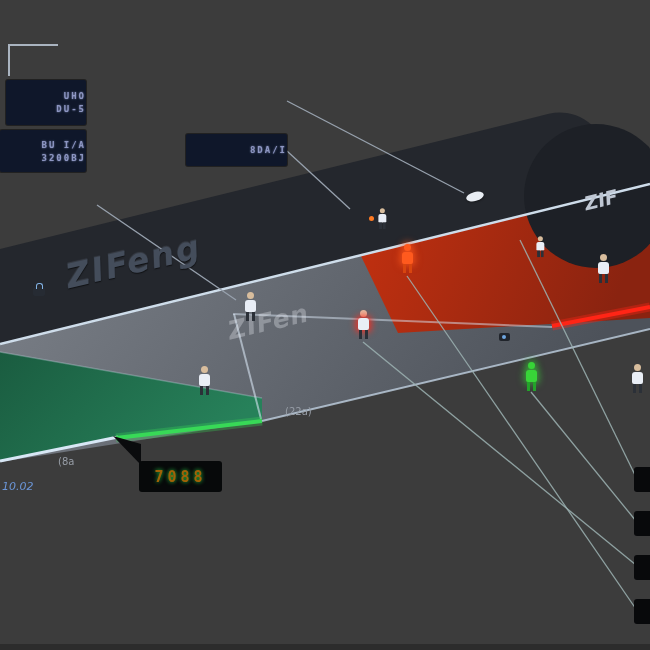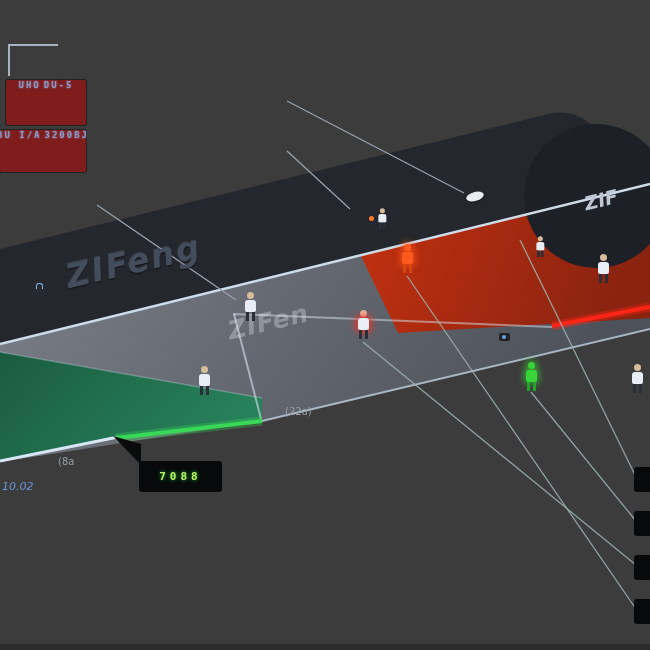--- a/index.html
+++ b/index.html
@@ -10,34 +10,34 @@
   .stage svg{position:absolute;inset:0;z-index:1;}
 
   
   .brand{position:absolute;font-style:italic;font-weight:900;transform-origin:left top;white-space:nowrap;z-index:2;}
   .brand-main{left:62px;top:258px;font-size:33px;letter-spacing:2px;color:#444d5b;
     transform:rotate(-13deg);text-shadow:0 1px 1px rgba(0,0,0,.55),0 -1px 1px rgba(125,135,155,.25);}
   .brand-court{left:225px;top:317px;font-size:25px;letter-spacing:1px;color:rgba(235,240,246,.32);transform:rotate(-13deg);}
   .brand-cap{left:582px;top:193px;font-size:19px;color:#bfc7d3;transform:rotate(-14deg);}
 
   
-  .callout{position:absolute;background:#7f1d1d;border-radius:2px;display:flex;
-    justify-content:center;align-items:flex-start;gap:3px;z-index:4;box-shadow:0 0 0 1px rgba(0,0,0,.45);}
+  .callout{position:absolute;background:#0f172a;border-radius:2px;display:flex;flex-direction:column;
+    justify-content:center;align-items:flex-end;gap:3px;z-index:4;box-shadow:0 0 0 1px rgba(0,0,0,.45);}
   .c-line{font-family:"DejaVu Sans Mono",monospace;font-weight:700;font-size:9px;color:#8d96c2;
     letter-spacing:2px;filter:blur(.4px);text-shadow:0 0 2px rgba(140,150,200,.85);white-space:nowrap;}
   #cb-l1{left:6px;top:80px;width:80px;height:45px;}
   #cb-l2{left:0;top:130px;width:86px;height:42px;}
   #cb-l3{left:0;top:183px;width:97px;height:45px;}
   #cb-m1{left:186px;top:85px;width:101px;height:32px;}
   #cb-m2{left:186px;top:134px;width:101px;height:32px;}
 
   
   #scoreboard{position:absolute;left:139px;top:461px;width:83px;height:31px;background:#07090a;
     border-radius:3px;display:flex;align-items:center;justify-content:center;z-index:4;}
-  .digits{font-family:"DejaVu Sans Mono",monospace;font-weight:700;font-size:11px;color:#bef264;
+  .digits{font-family:"DejaVu Sans Mono",monospace;font-weight:700;font-size:15px;color:#a16207;
     letter-spacing:4px;text-shadow:0 0 4px rgba(43,226,76,.9);}
 
   
   .flabel{position:absolute;font-weight:400;font-size:10px;color:#979da6;z-index:3;filter:blur(.3px);}
   #fl-a{left:285px;top:406px;}
   #fl-b{left:58px;top:456px;}
   #fl-c{left:2px;top:480px;color:#6b96d8;font-style:italic;font-size:11px;text-align:right;}
 
   
   .lock-icon{position:absolute;left:33px;top:287px;width:12px;height:9px;background:#262b33;border-radius:2px;z-index:3;}
@@ -126,20 +126,23 @@
   <div class="brand brand-cap">ZIF</div>
 
   <div class="callout" id="cb-l1">
     <div class="c-line">UHO</div>
     <div class="c-line">DU-5</div>
   </div>
   <div class="callout" id="cb-l2">
     <div class="c-line">BU I/A</div>
     <div class="c-line">3200BJ</div>
   </div>
+  <div class="callout" id="cb-m2">
+    <div class="c-line">8DA/I</div>
+  </div>
 
   <div id="scoreboard">
     <span class="digits">7088</span>
   </div>
 
   <div class="flabel" id="fl-a">(22a)</div>
   <div class="flabel" id="fl-b">(8a</div>
   <div class="flabel" id="fl-c">10.02</div>
 
   <div class="lock-icon"></div>

